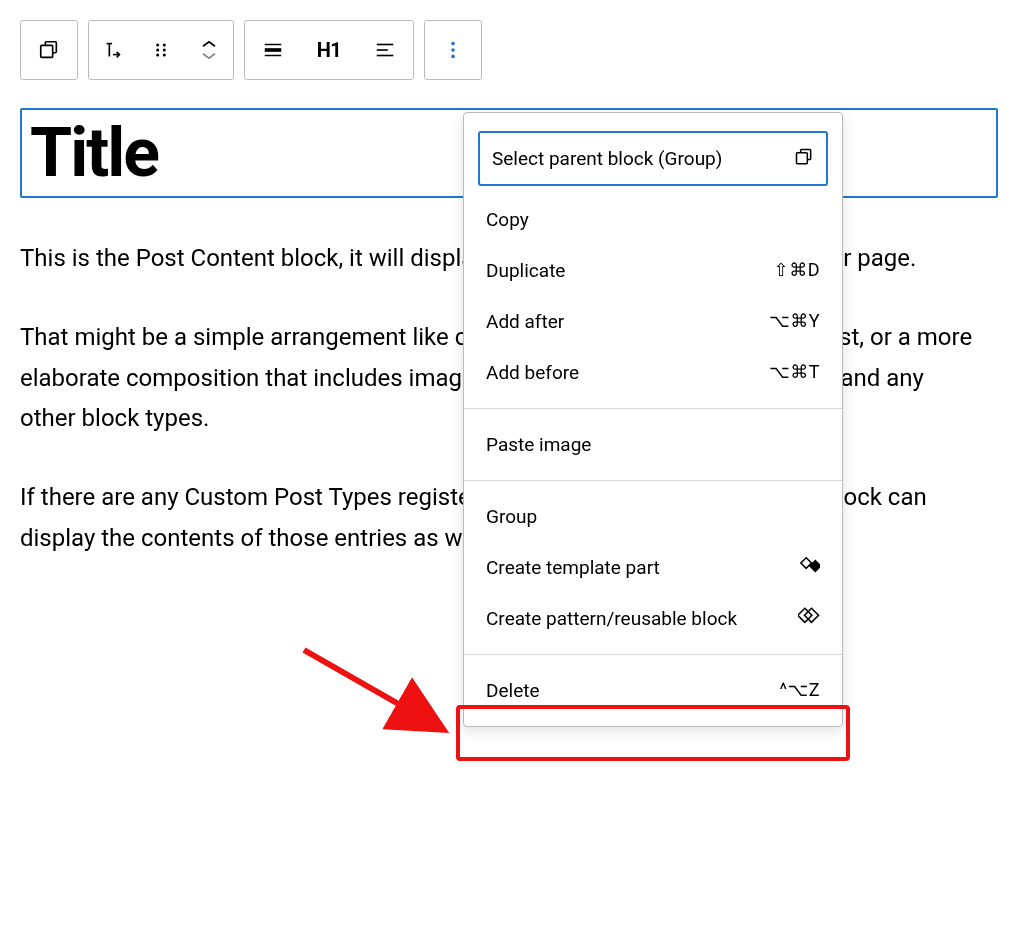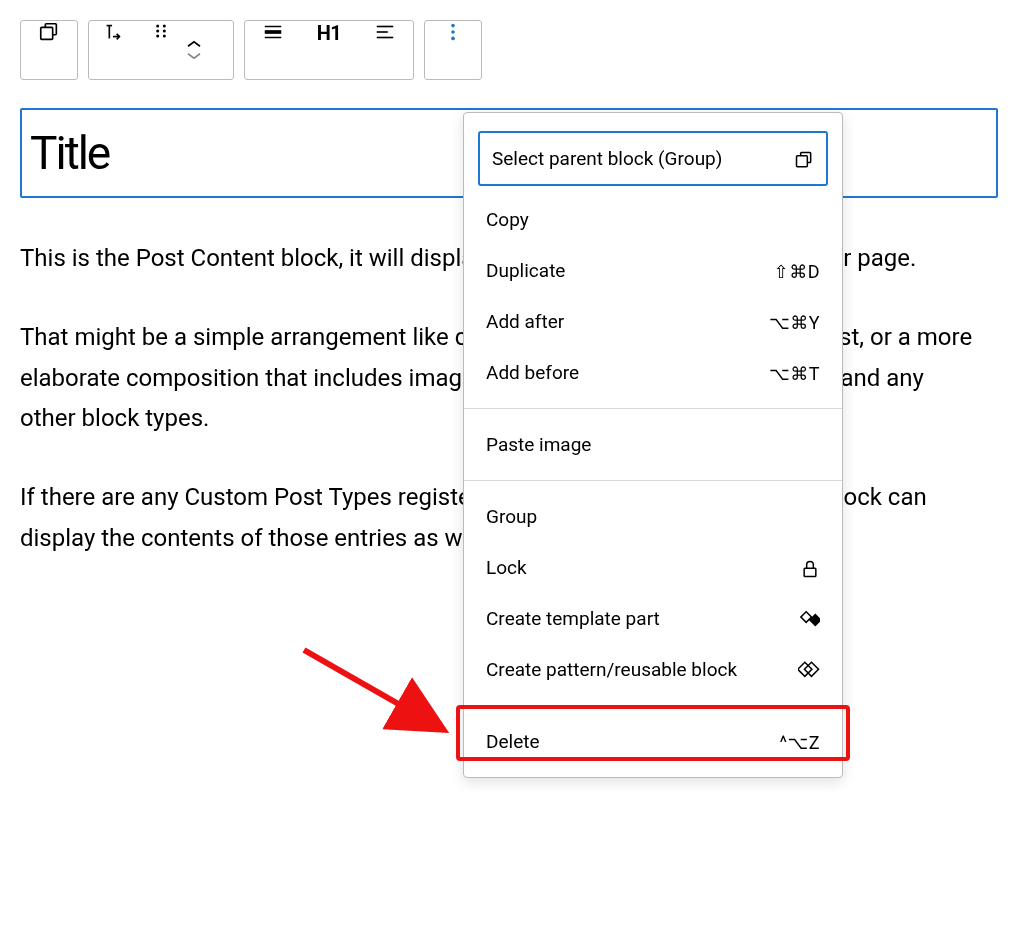--- a/index.html
+++ b/index.html
@@ -20,21 +20,21 @@
     display: flex;
     align-items: center;
     border: 1px solid #bbb;
     border-radius: 3px;
     height: 60px;
     background: #fff;
     margin-right: 10px;
   }
   .toolbar-btn {
     display: flex;
-    align-items: flex-start;
+    align-items: center;
     justify-content: center;
     width: 56px;
     height: 100%;
     cursor: pointer;
   }
   .toolbar-btn.narrow { width: 48px; }
   .toolbar-btn svg { display: block; }
   .move-updown {
     display: flex;
     flex-direction: column;
@@ -46,22 +46,22 @@
     border: 2px solid #1f77d0;
     border-radius: 2px;
     width: 978px;
     height: 90px;
     display: flex;
     align-items: center;
     padding: 0 8px;
     margin-bottom: 40px;
   }
   .title-text {
-    font-size: 46px;
-    font-weight: 400;
+    font-size: 68px;
+    font-weight: 700;
     line-height: 1;
     letter-spacing: -2px;
   }
   .content {
     font-size: 24px;
     line-height: 1.7;
     width: 960px;
   }
   .content p { margin: 0 0 38px 0; }
   .dropdown {
@@ -75,21 +75,21 @@
     box-shadow: 0 4px 14px rgba(0,0,0,0.12);
     font-size: 19px;
   }
   .dd-section {
     border-bottom: 1px solid #d7d7d7;
     padding: 10px 0;
   }
   .dd-section:last-child { border-bottom: none; }
   .dd-item {
     display: flex;
-    align-items: flex-end;
+    align-items: flex-start;
     justify-content: space-between;
     padding: 14px 22px;
     cursor: pointer;
   }
   .dd-item.boxed {
     border: 2px solid #1f77d0;
     border-radius: 3px;
     margin: 8px 14px;
     padding: 14px 12px;
   }
@@ -229,27 +229,20 @@
   <div class="dd-section">
     <div class="dd-item">
       <span>Paste image</span>
     </div>
   </div>
   <div class="dd-section">
     <div class="dd-item">
       <span>Group</span>
     </div>
     <div class="dd-item">
-      <span>Lock</span>
-      <svg width="20" height="20" viewBox="0 0 24 24" fill="none" stroke="#000" stroke-width="1.8">
-        <rect x="5" y="11" width="14" height="10" rx="1"></rect>
-          <path d="M8 11V7a4 4 0 0 1 8 0v4"></path>
-      </svg>
-    </div>
-    <div class="dd-item">
       <span>Create template part</span>
       <svg width="20" height="20" viewBox="0 0 24 24">
         <rect x="11" y="2" width="11" height="11" transform="rotate(45 12 12)" fill="#000"></rect>
         <rect x="0" y="4" width="9" height="9" transform="rotate(45 6 12)" fill="none" stroke="#000" stroke-width="1.8"></rect>
       </svg>
     </div>
     <div class="dd-item">
       <span>Create pattern/reusable block</span>
       <svg width="22" height="20" viewBox="0 0 26 24">
         <rect x="10" y="4" width="12" height="12" transform="rotate(45 16 10)" fill="none" stroke="#000" stroke-width="1.8"></rect>

